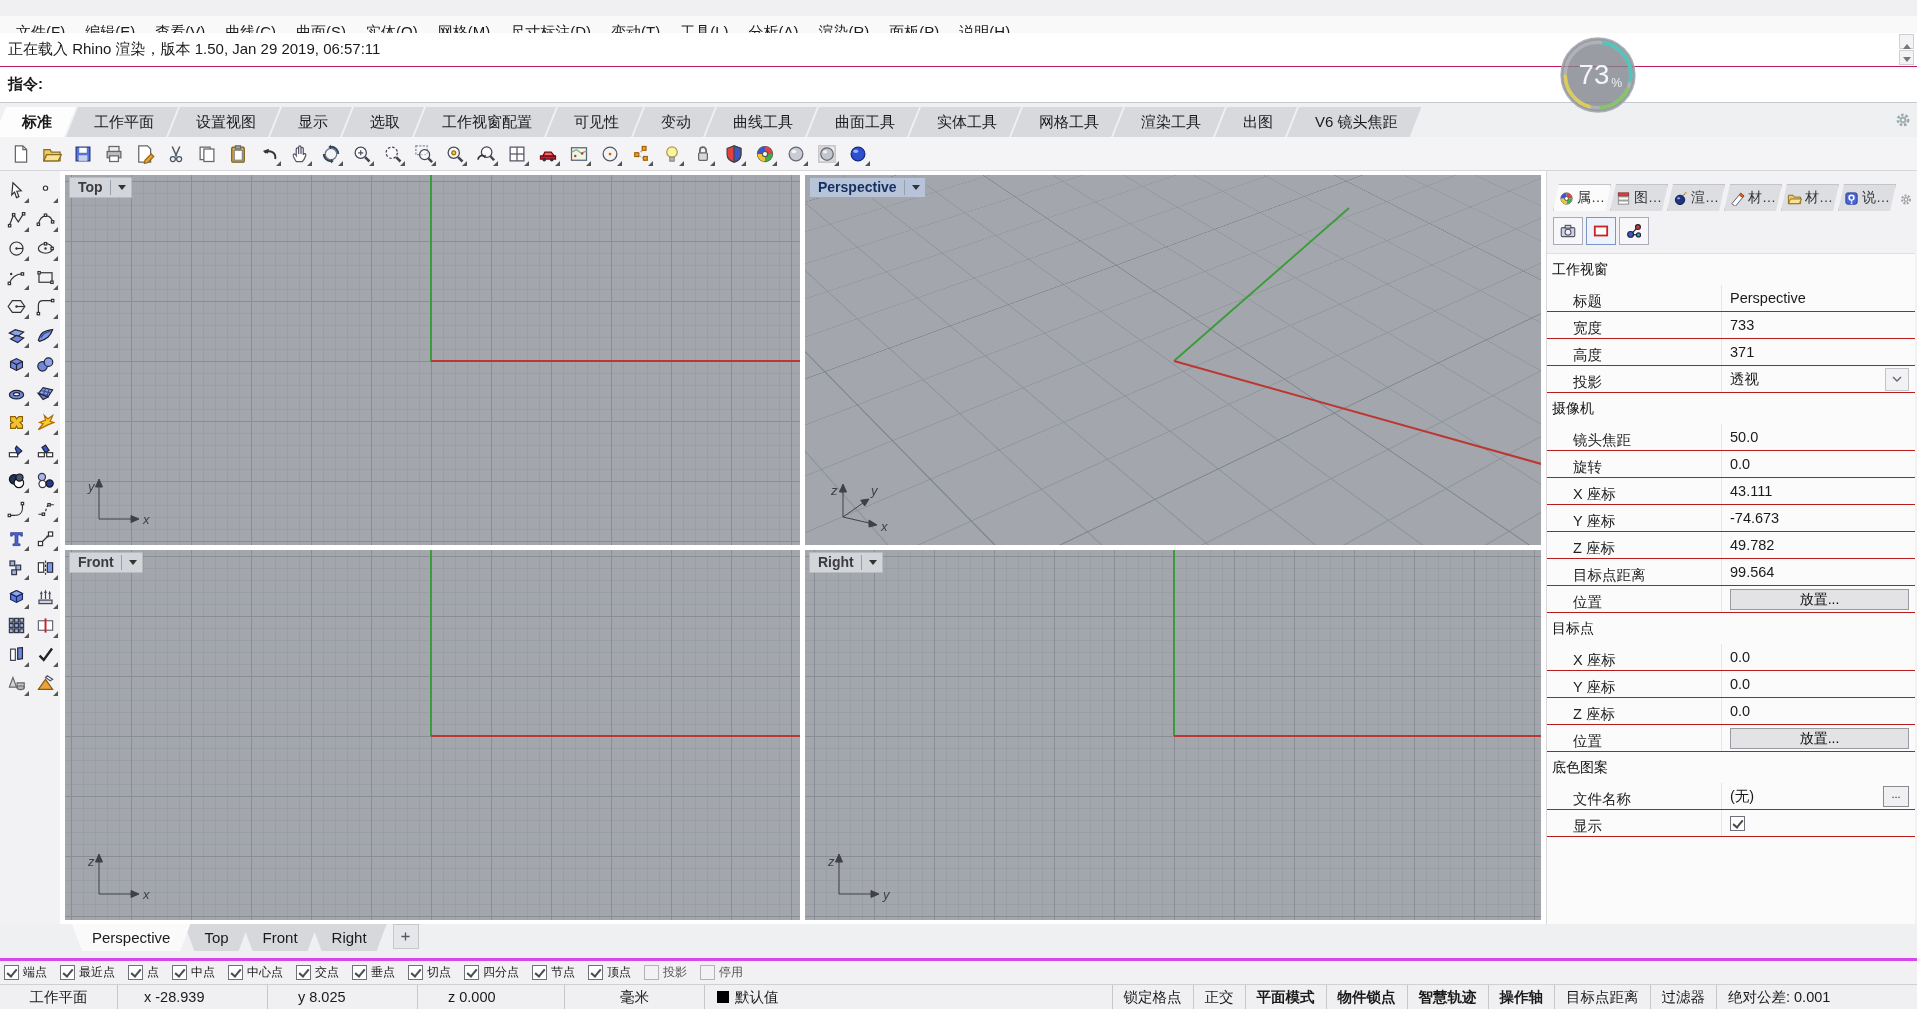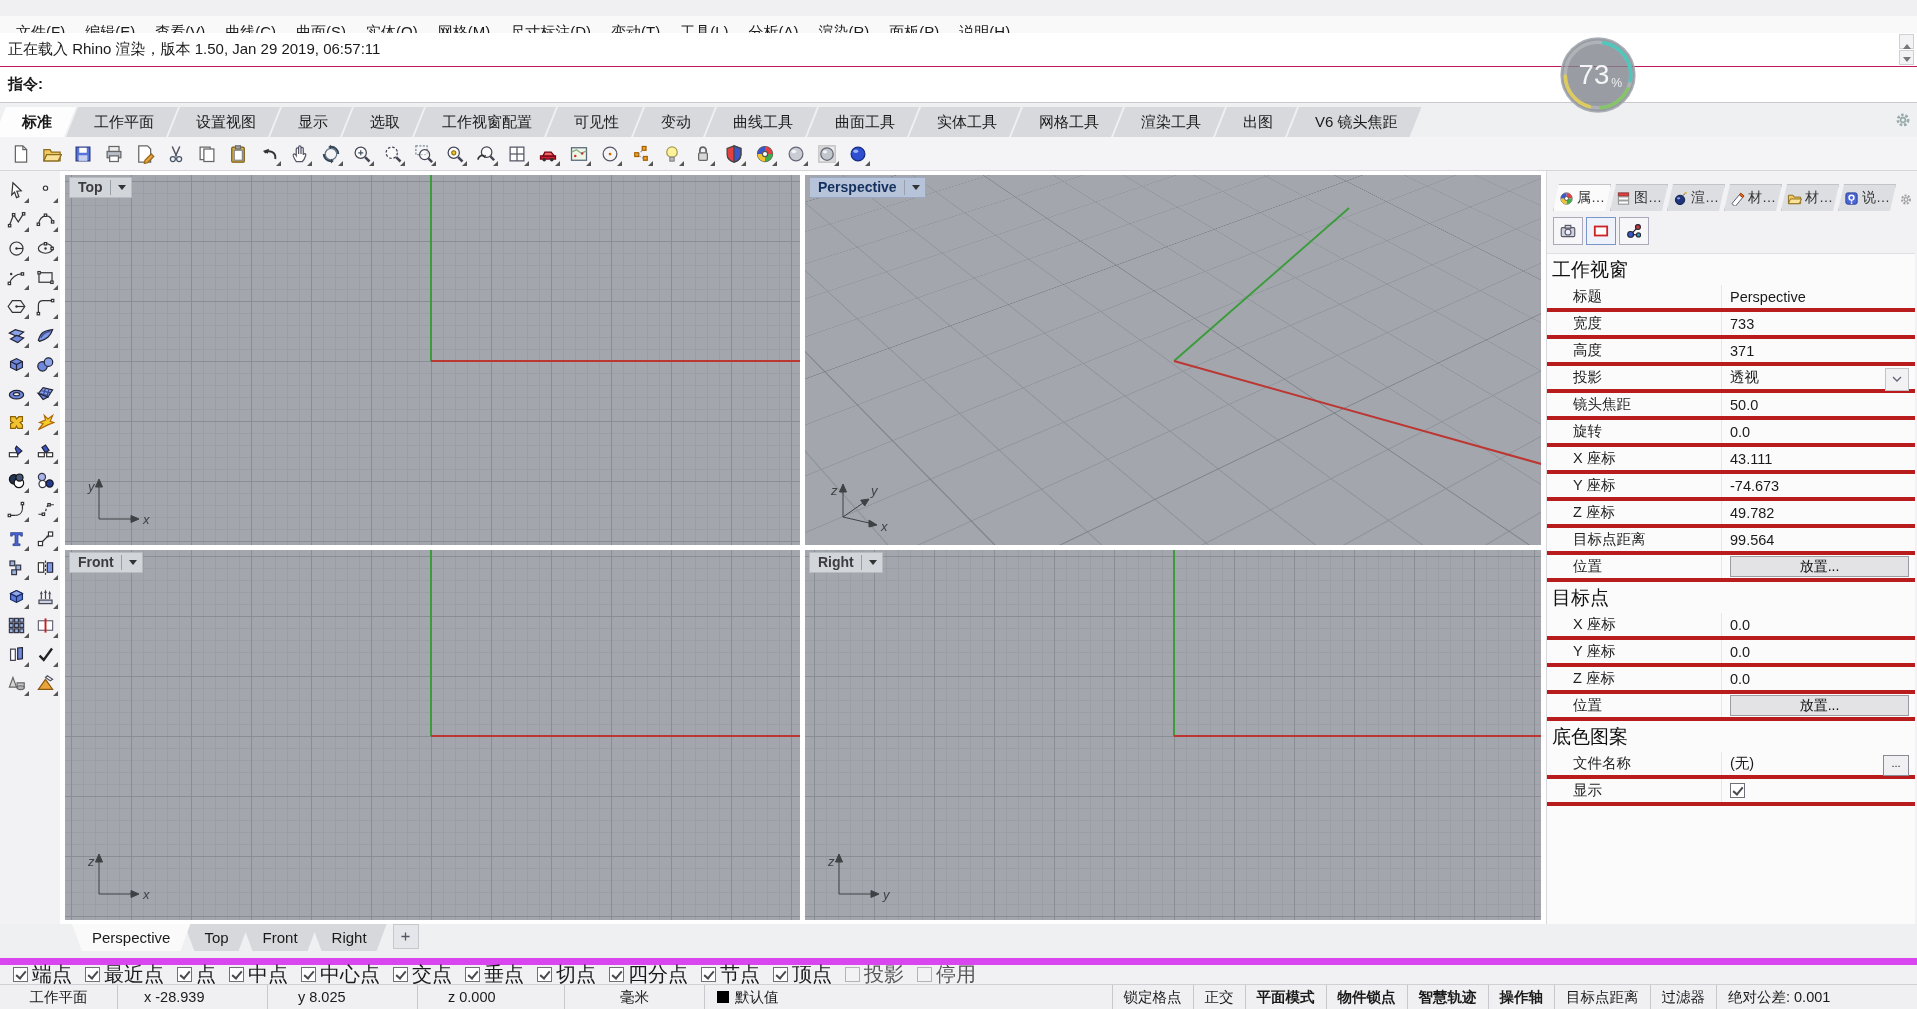--- a/index.html
+++ b/index.html
@@ -53,36 +53,36 @@
   .panel{position:absolute;left:1546px;top:171px;width:371px;height:787px;background:#f2f2f4;border-left:1px solid #d8d8dc;box-sizing:border-box;}
   .ptabs{position:absolute;left:6px;top:12px;right:4px;height:28px;display:flex;align-items:flex-end;}
   .ptab{height:26px;display:flex;align-items:center;gap:3px;background:#dcdee2;border:1px solid #c2c4c8;border-bottom:none;padding:0 5px;margin-right:-1px;clip-path:polygon(6px 0,100% 0,calc(100% - 6px) 100%,0 100%);font-size:14px;color:#333;}
   .ptab.active{background:#fbfbfc;font-weight:normal;z-index:2;}
   .ptab-label{white-space:nowrap;}
   .panel-gear{margin-left:4px;margin-bottom:4px;}
   .ptoolbar{position:absolute;left:6px;top:44px;height:32px;display:flex;gap:3px;align-items:center;}
   .pbtn{width:28px;height:26px;display:flex;align-items:center;justify-content:center;border:1px solid #aab;background:#f7f7f9;}
   .pbtn.sel{border:1px solid #7a96c8;background:#eef2fa;}
   .pgrid{position:absolute;left:0;top:82px;right:2px;bottom:4px;background:#fbfbfc;border-top:1px solid #e0e0e4;overflow:hidden;}
-  .sec-title{height:31px;display:flex;align-items:center;font-size:19px;color:#111;padding-left:5px;background:#fbfbfc;}
-  .prow{height:27px;display:flex;align-items:center;border-bottom:4px solid #b91c1c;padding-left:26px;box-sizing:border-box;}
+  .sec-title{height:31px;display:flex;align-items:center;font-size:14px;color:#111;padding-left:5px;background:#fbfbfc;}
+  .prow{height:27px;display:flex;align-items:flex-end;border-bottom:1px solid #b91c1c;padding-left:26px;box-sizing:border-box;}
   .plabel{width:148px;color:#222;font-size:14.5px;white-space:nowrap;overflow:hidden;}
   .pval{flex:1;display:flex;align-items:center;height:100%;border-left:1px solid #e6e6e9;padding-left:8px;margin-right:6px;font-size:14.5px;position:relative;box-sizing:border-box;}
   .chev{position:absolute;right:0;top:2px;width:22px;height:21px;border:1px solid #c3c3c8;background:#f2f2f4;display:flex;align-items:center;justify-content:center;}
   .place-btn{width:100%;height:21px;background:#e3e3e6;border:1px solid #9a9aa2;font-size:14px;color:#111;font-family:inherit;}
   .more-btn{position:absolute;right:0;top:3px;width:24px;height:19px;background:#f0f0f3;border:1px solid #8a8a92;font-size:11px;line-height:15px;text-align:center;}
   .cb{width:15px;height:15px;border:1px solid #707078;background:#fff;position:relative;box-sizing:border-box;flex:0 0 auto;}
   .cb.checked::after{content:"";position:absolute;left:4px;top:1px;width:4px;height:8px;border:solid #4a4a50;border-width:0 2px 2px 0;transform:rotate(40deg);}
   .cb.off{border-color:#b2b2b8;background:#f2f2f4;}
   
   .vtabbar{position:absolute;left:0;top:924px;width:100%;height:34px;background:#eef0f2;display:flex;align-items:flex-start;padding-left:72px;box-sizing:border-box;}
   .vtab{height:27px;line-height:27px;padding:0 20px;margin-right:-6px;background:#d6d8dc;clip-path:polygon(0 0,100% 0,calc(100% - 10px) 100%,10px 100%);cursor:default;}
   .vtab.active{background:#fafafa;z-index:2;}
   .vtab-add{width:26px;height:25px;margin-left:12px;background:#e4e6e9;border:1px solid #c6c8cc;display:flex;align-items:center;justify-content:center;box-sizing:border-box;}
-  .osnapbar{position:absolute;left:0;top:958px;width:100%;height:26px;background:#f1f1f3;border-top:7px solid #d946ef;display:flex;align-items:center;padding-left:13px;gap:13px;box-sizing:border-box;font-size:20px;}
+  .osnapbar{position:absolute;left:0;top:958px;width:100%;height:26px;background:#f1f1f3;border-top:3px solid #d946ef;display:flex;align-items:center;padding-left:4px;gap:13px;box-sizing:border-box;font-size:12px;}
   .osnap-item{display:flex;align-items:center;gap:4px;cursor:default;}
   .osnap-item.off span{color:#555;}
   .statusbar{position:absolute;left:0;top:984px;width:100%;height:25px;background:#f0f0f2;border-top:1px solid #cfcfd4;display:flex;align-items:stretch;font-size:14.5px;box-sizing:border-box;}
   .sb-item{display:flex;align-items:center;justify-content:center;border-right:1px solid #c8c8cc;padding:0 11px;white-space:nowrap;}
   .sb-item.bold{font-weight:bold;}
   .sb-item:nth-child(1){width:118px;box-sizing:border-box;}
   .sb-item:nth-child(2){width:150px;justify-content:flex-start;padding-left:26px;box-sizing:border-box;}
   .sb-item:nth-child(3){width:150px;justify-content:flex-start;padding-left:30px;box-sizing:border-box;}
   .sb-item:nth-child(4){width:147px;justify-content:flex-start;padding-left:30px;box-sizing:border-box;}
   .sb-item:nth-child(5){width:140px;box-sizing:border-box;}
@@ -787,20 +787,21 @@
           <span class="plabel">投影</span>
           <div class="pval">
             <span>透视</span>
             <div class="chev">
               <svg width="10" height="7" viewBox="0 0 10 7">
                 <path d="M1 1l4 4 4-4" fill="none" stroke="#667" stroke-width="1.4"></path>
               </svg>
             </div>
           </div>
         </div>
+        <div class="sec-title">摄像机</div>
         <div class="prow">
           <span class="plabel">镜头焦距</span>
           <div class="pval">
             <span>50.0</span>
           </div>
         </div>
         <div class="prow">
           <span class="plabel">旋转</span>
           <div class="pval">
             <span>0.0</span>

